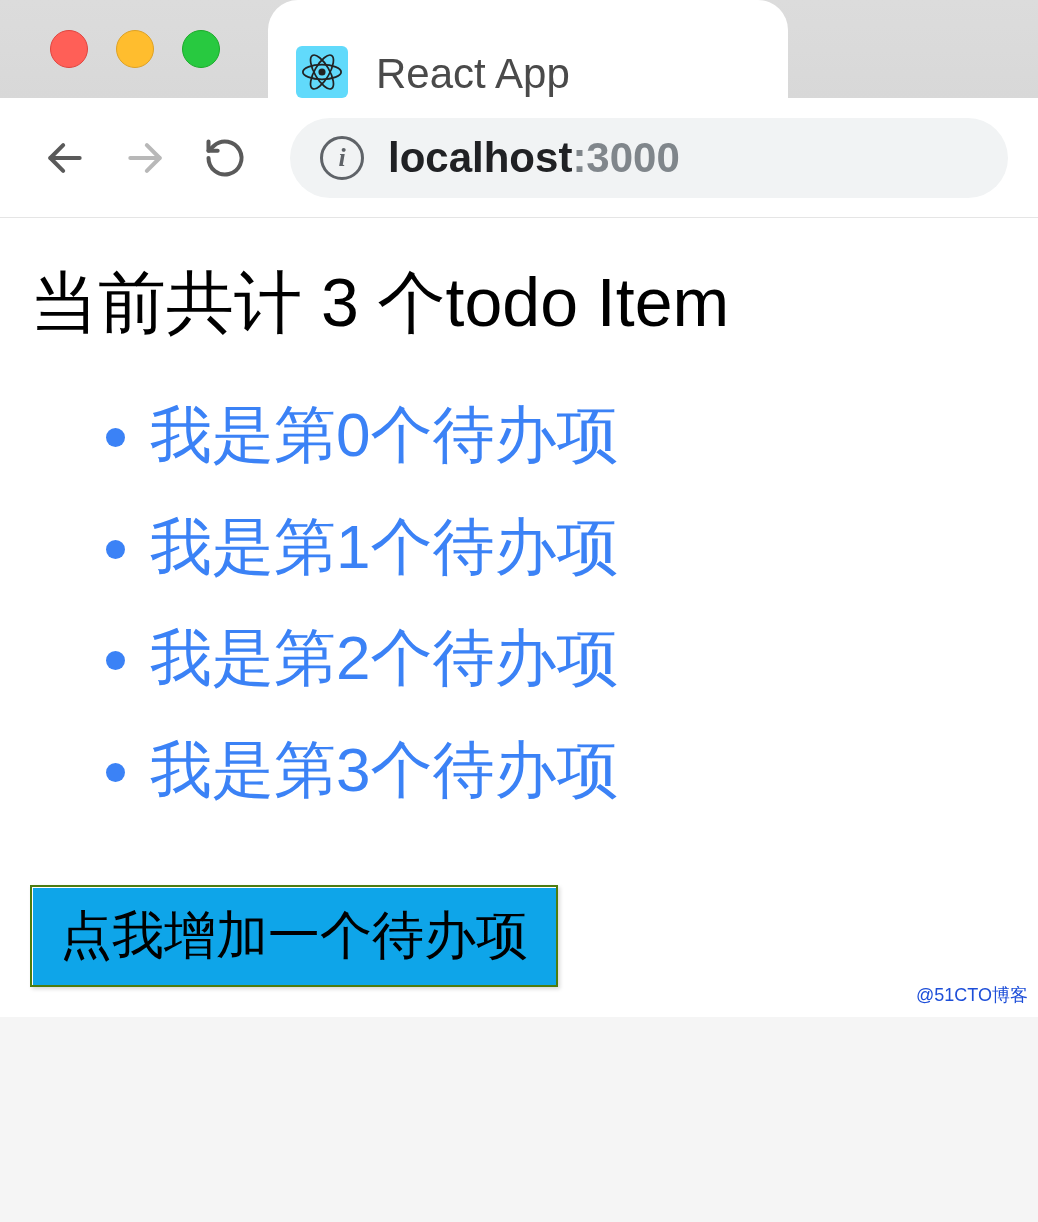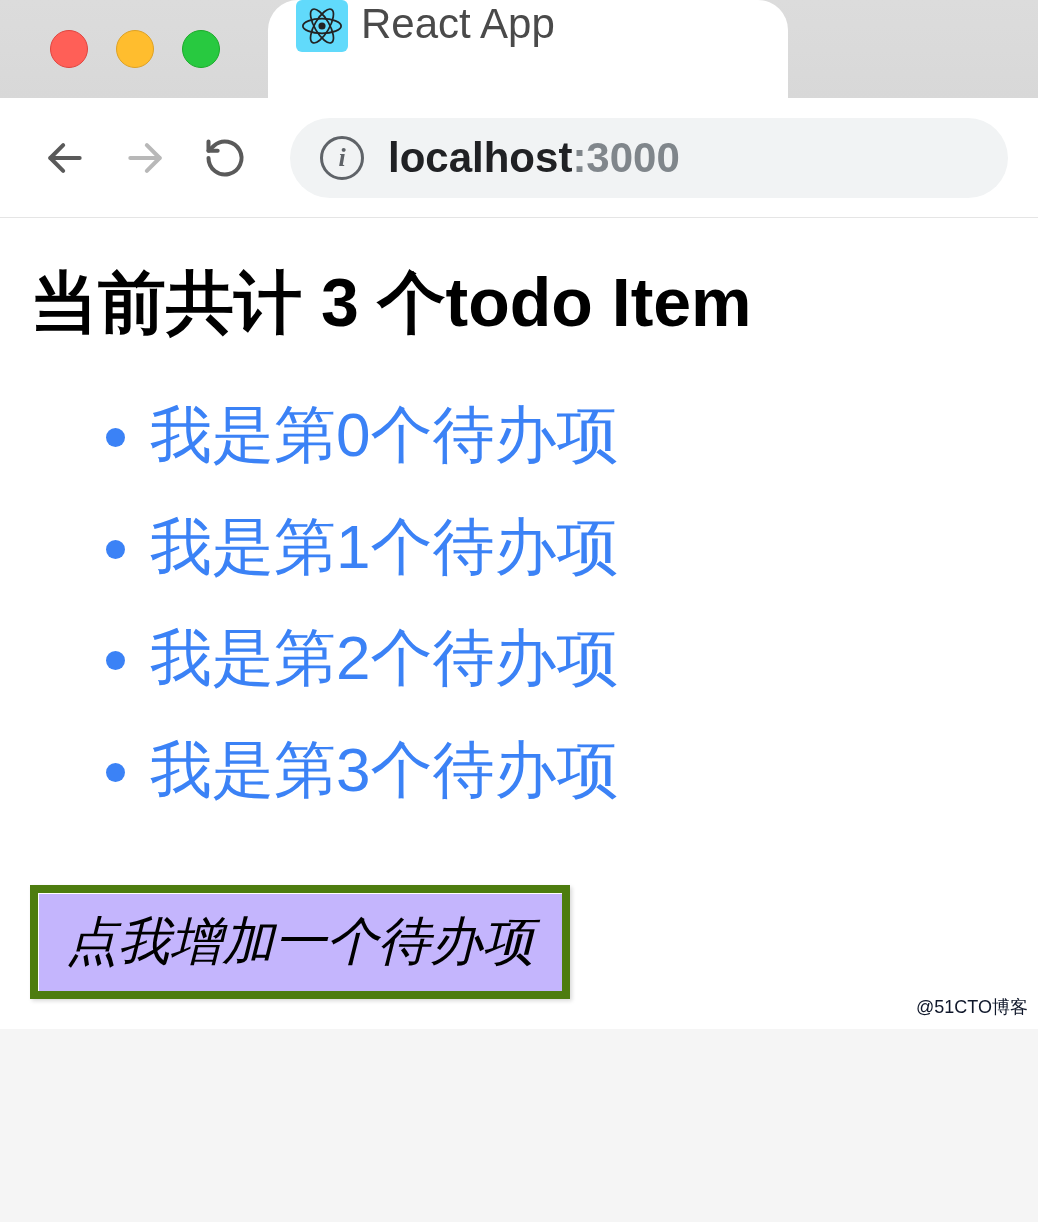--- a/index.html
+++ b/index.html
@@ -35,23 +35,23 @@
     .light.red { background: #ff5f57; border: 1px solid #e0443e; }
     .light.yellow { background: #ffbd2e; border: 1px solid #dea123; }
     .light.green { background: #28c940; border: 1px solid #1aab29; }
     .tab {
       margin-left: 48px;
       height: 98px;
       background: #ffffff;
       border-top-left-radius: 30px;
       border-top-right-radius: 30px;
       display: flex;
-      align-items: flex-start;
+      align-items: flex-end;
       padding: 0 40px 0 28px;
-      gap: 13px;
+      gap: 28px;
       align-self: flex-end;
       min-width: 520px;
     }
     .favicon {
       width: 52px;
       height: 52px;
       background: #61dafb;
       border-radius: 6px;
       display: flex;
       align-items: center;
@@ -115,51 +115,50 @@
       white-space: nowrap;
       font-weight: bold;
     }
     .url-text .port { color: #80868b; }
     .content {
       background: #ffffff;
       padding: 40px 30px 30px 30px;
     }
     .heading {
       font-size: 68px;
-      font-weight: 700;
+      font-weight: 400;
       margin: 0 0 30px 0;
       color: #000;
     }
     ul.todo-list {
       margin: 30px 0 60px 0;
       padding-left: 120px;
     }
     ul.todo-list li {
       font-size: 62px;
       line-height: 1.8;
       color: #3b82f6;
       list-style: disc;
     }
     .add-btn {
       font-size: 52px;
       font-family: inherit;
-      background: #c4b5fd;
-      border: 8px solid #4d7c0f;
+      background: #0ea5e9;
+      border: 2px solid #4d7c0f;
       padding: 14px 28px;
       box-shadow: 1px 1px 0 #fff inset, 2px 2px 4px rgba(0,0,0,0.15);
       cursor: pointer;
       color: #000;
-      font-style: italic;
     }
     .watermark {
       position: absolute;
       right: 10px;
       bottom: 10px;
       font-size: 18px;
-      color: #0f172a;
+      color: #1d4ed8;
     }
     .wrap { position: relative; }
   </style>
 </head>
 <body>
 
 <div class="wrap">
 <div class="browser-window">
 
   <div class="tab-bar">

